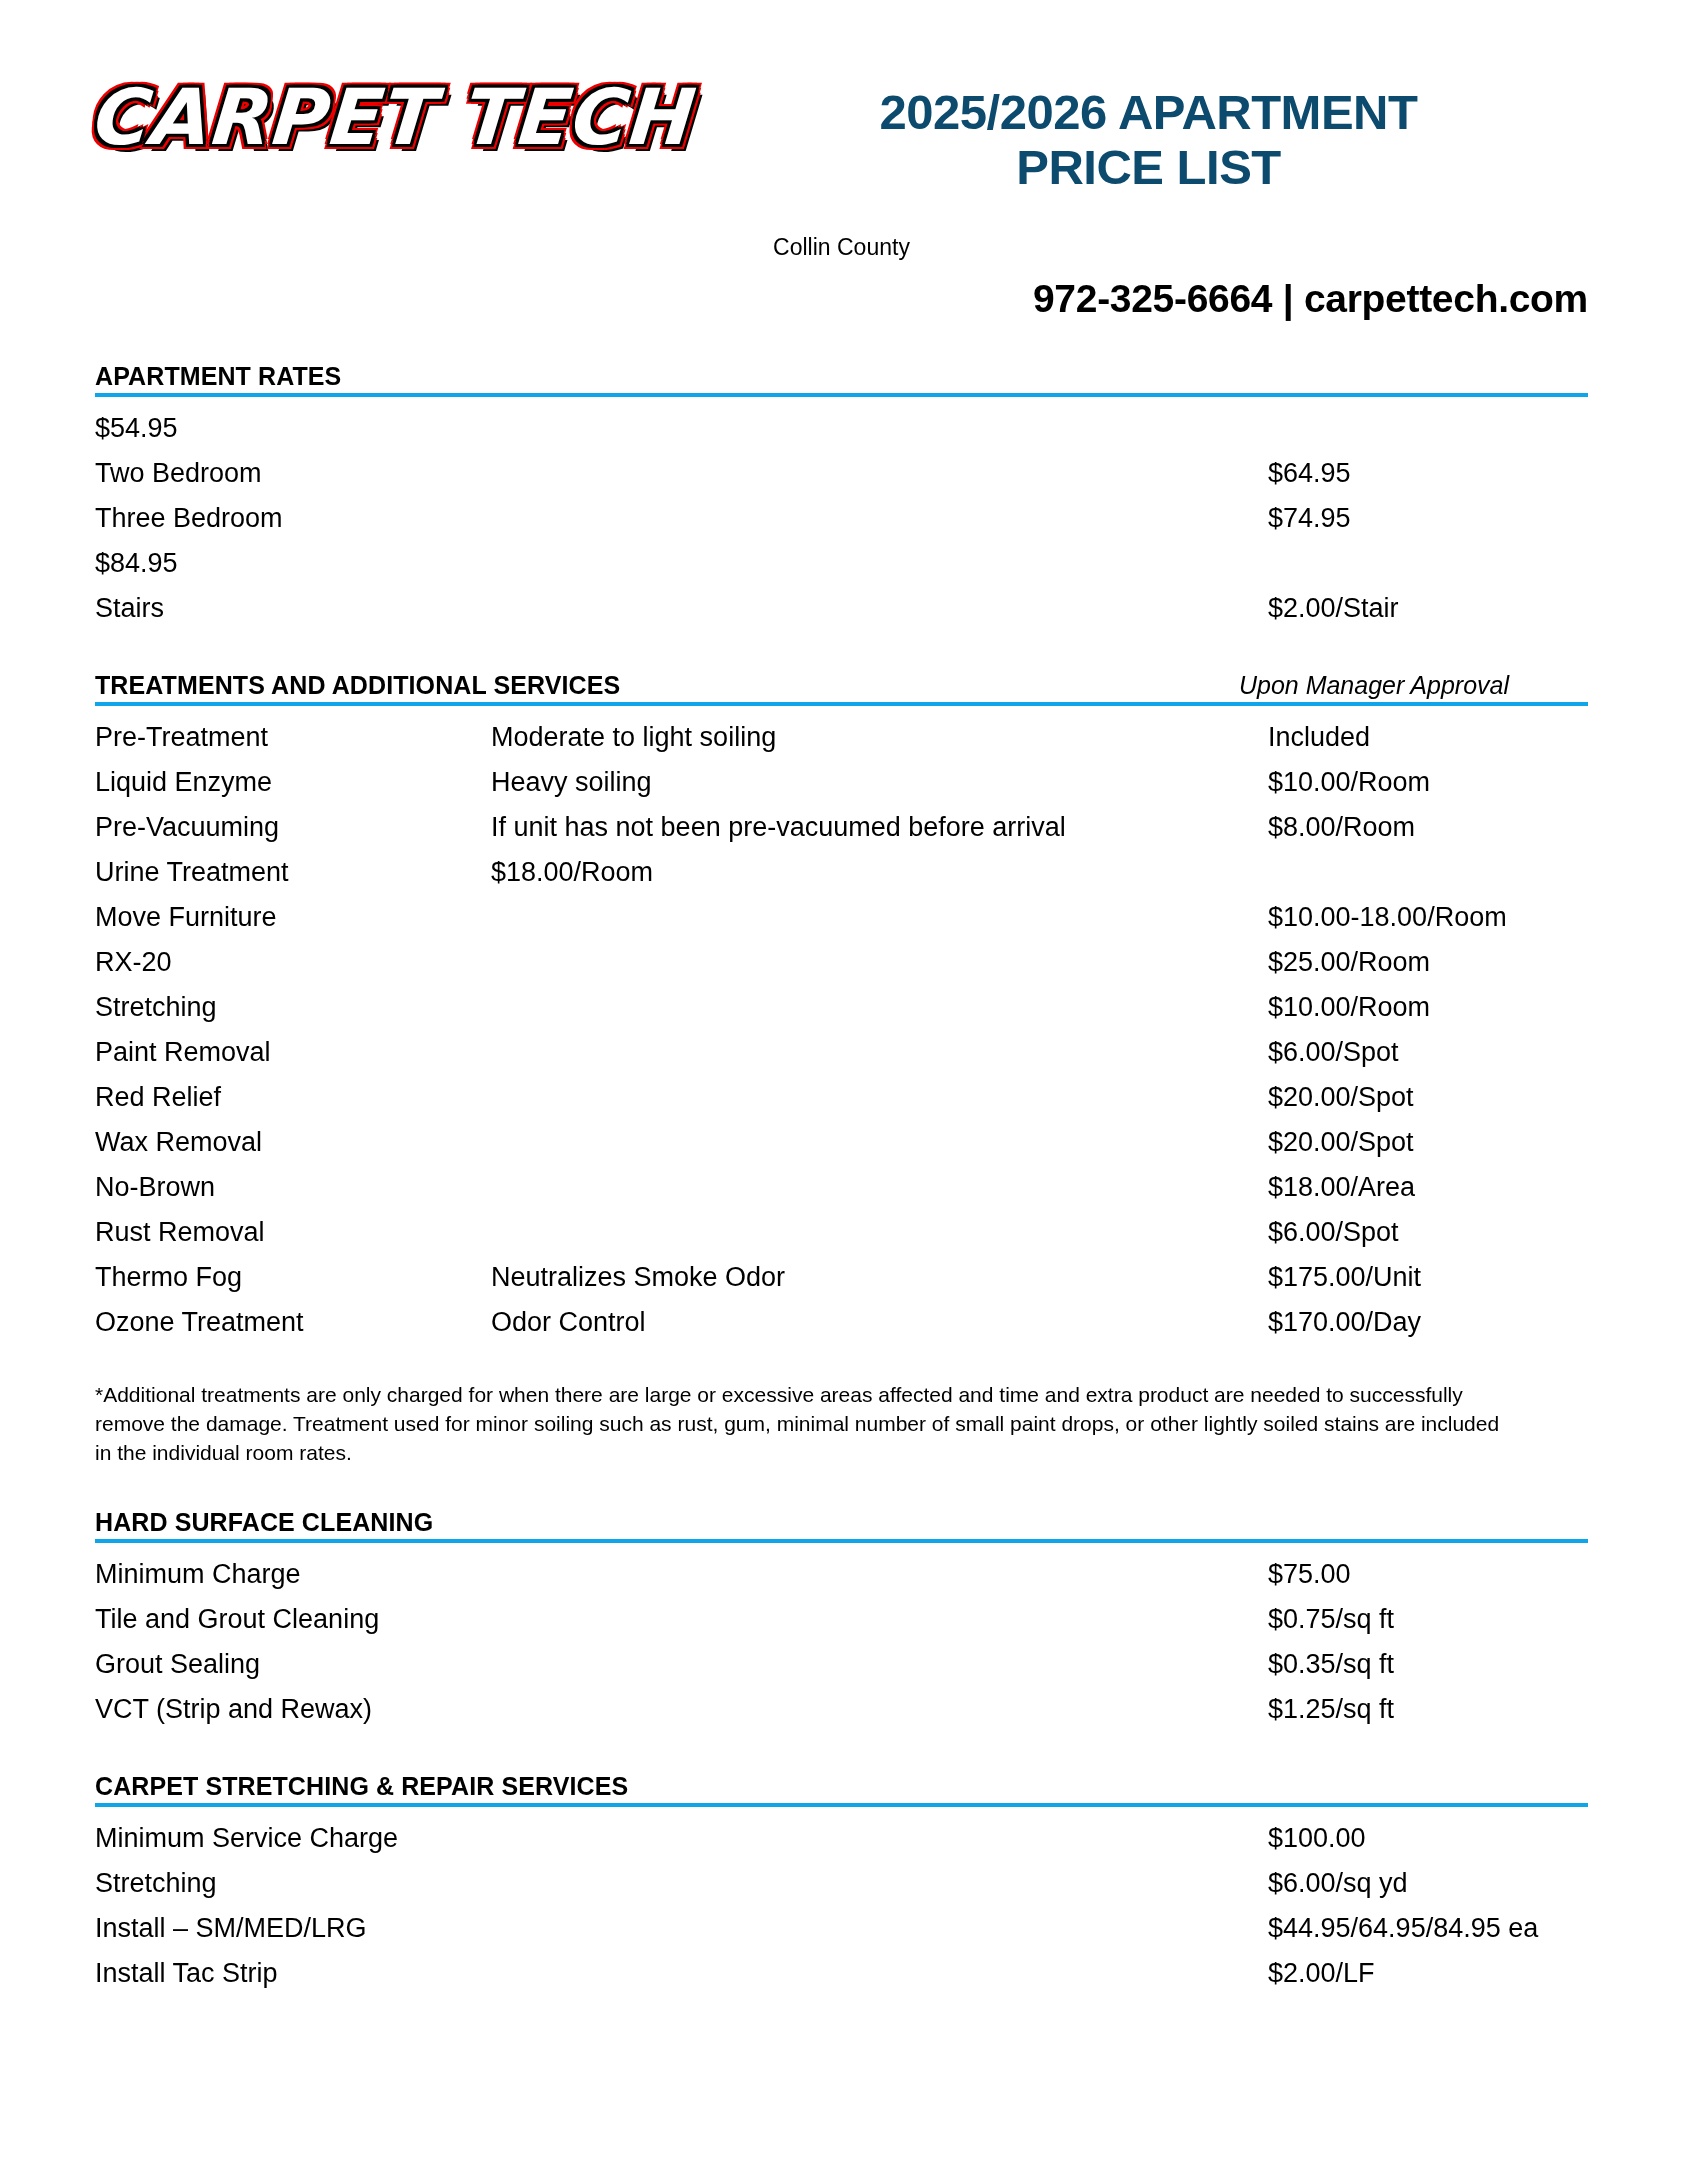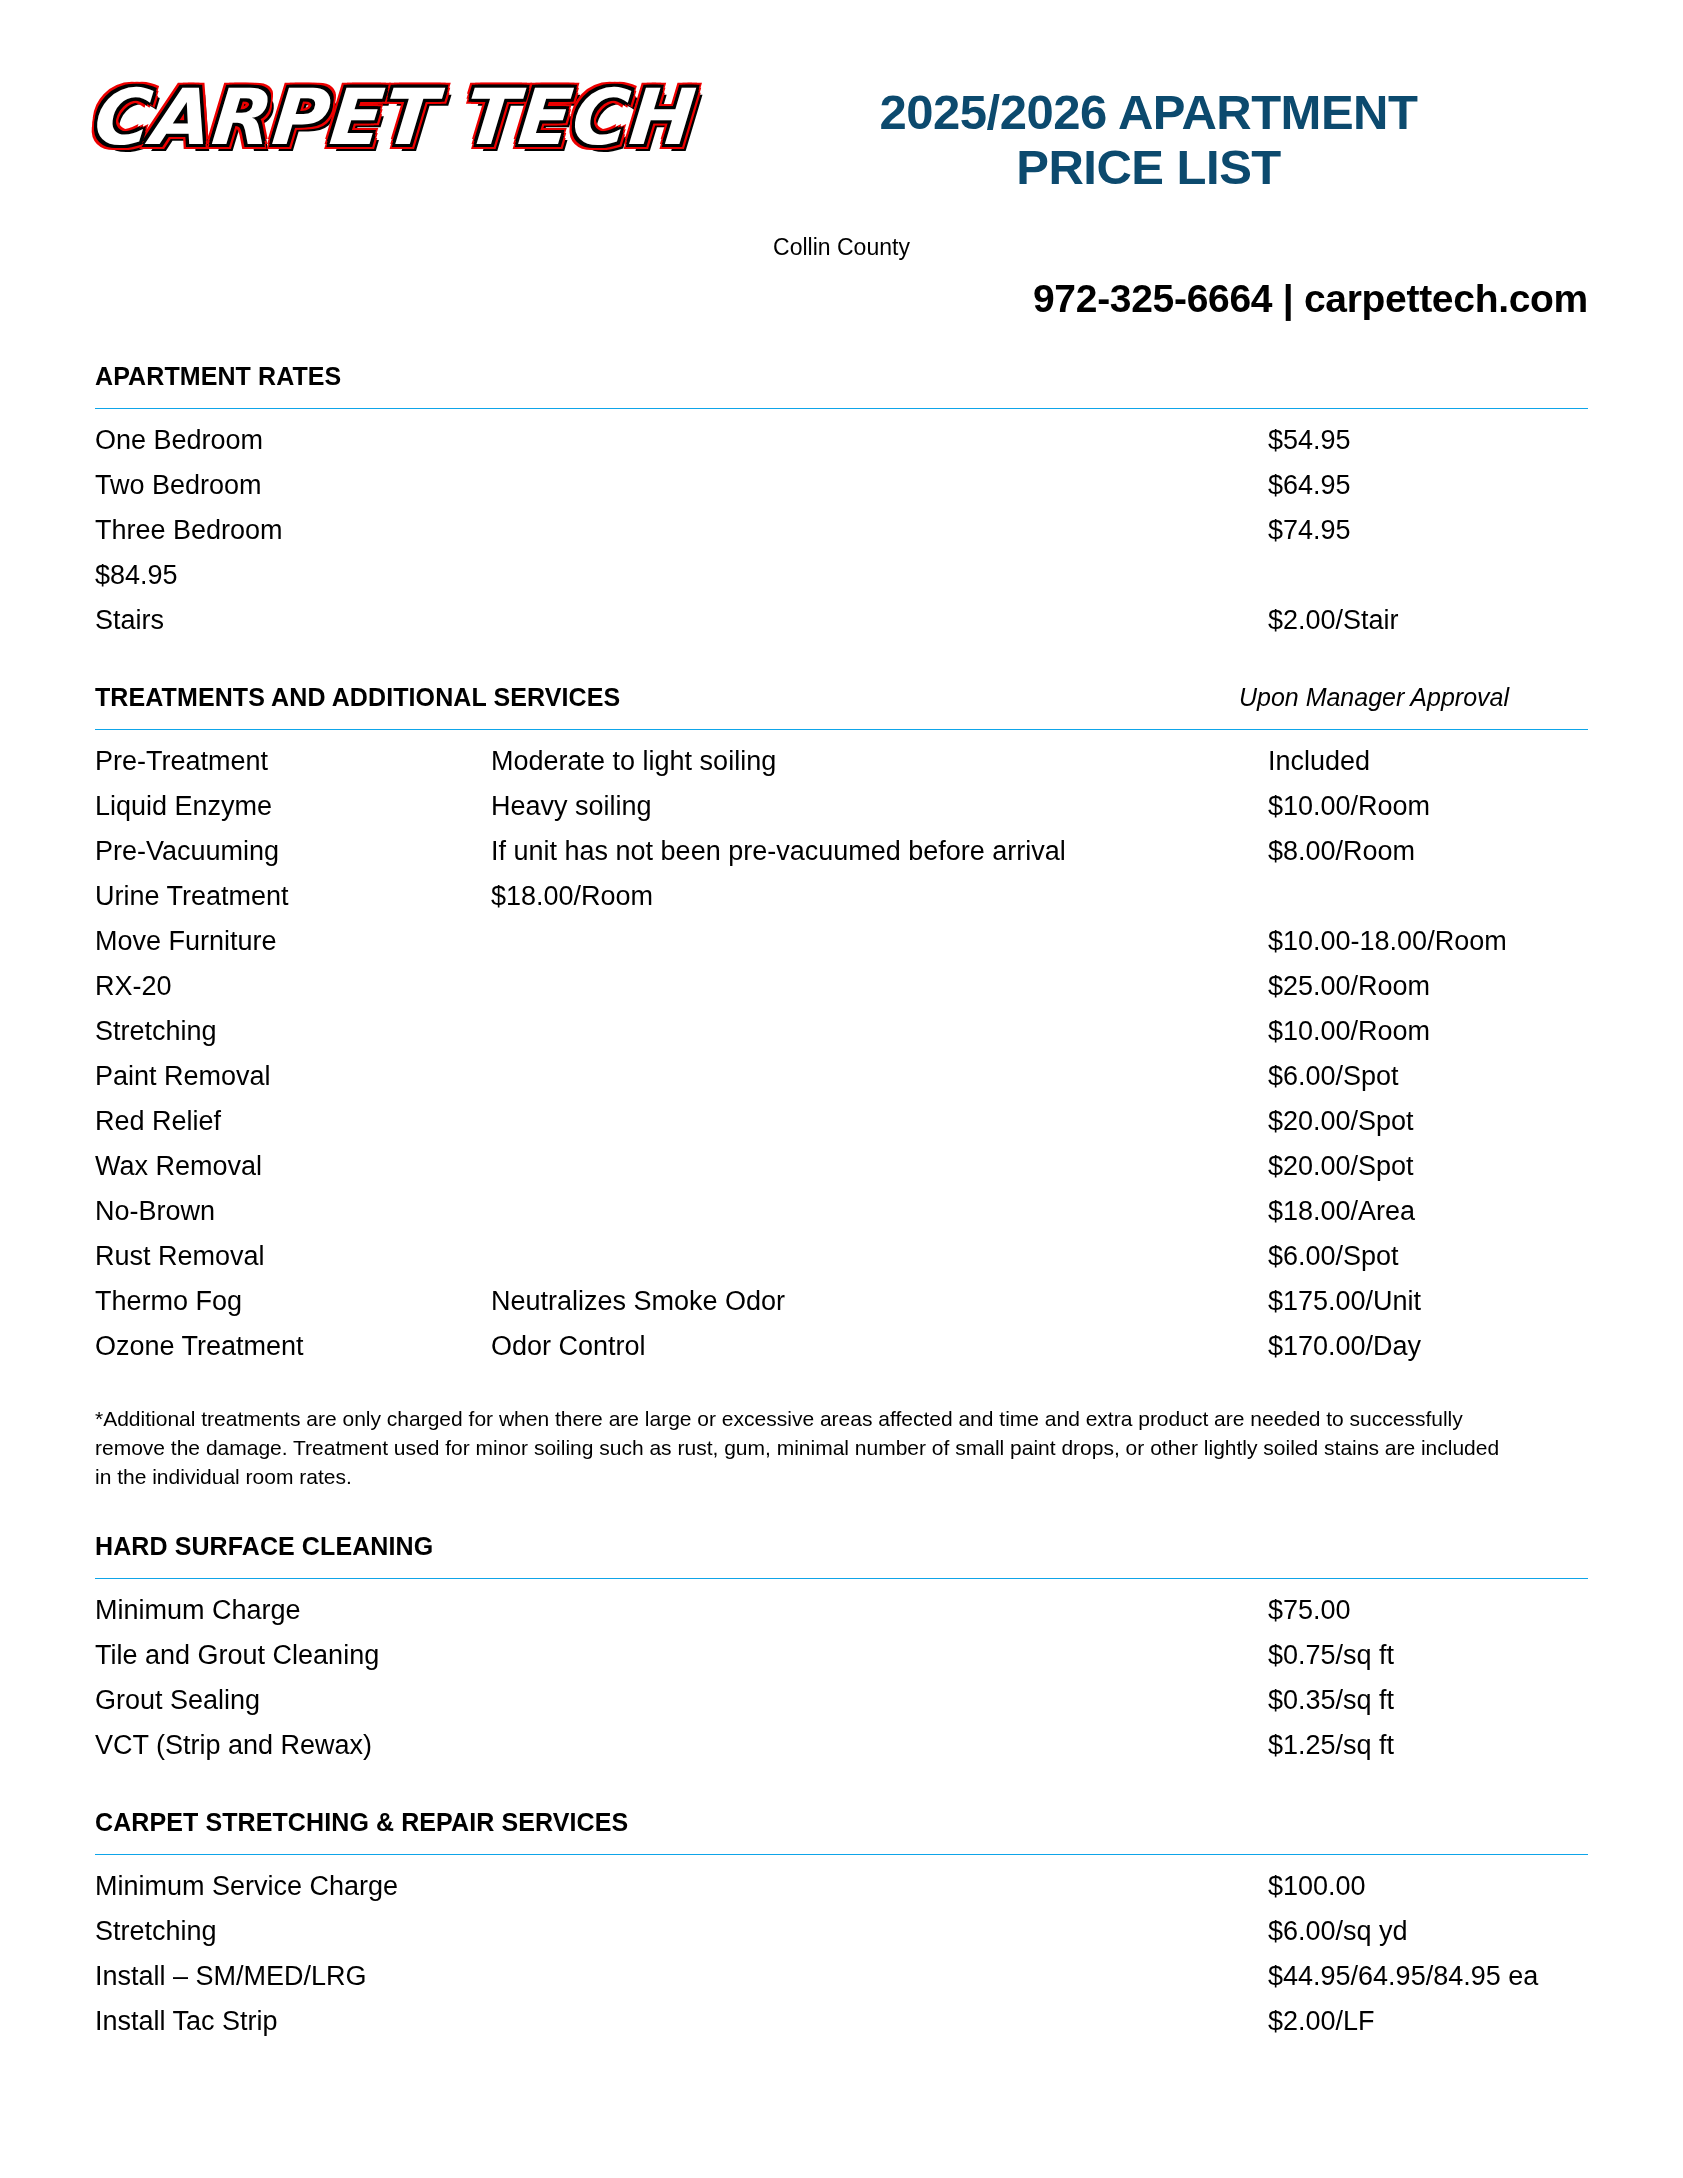--- a/index.html
+++ b/index.html
@@ -78,22 +78,22 @@
     letter-spacing: -0.3px;
   }
 
   
   .section { margin-top: 40px; }
 
   .section-head {
     display: flex;
     align-items: flex-end;
     justify-content: space-between;
-    border-bottom: 1px solid #0ea5e9;
-    padding-bottom: 17px;
+    border-bottom: 4px solid #0ea5e9;
+    padding-bottom: 2px;
   }
   .section-title {
     font-weight: 700;
     font-size: 25px;
     letter-spacing: 0.1px;
   }
   .section-note {
     font-style: italic;
     font-size: 25px;
     padding-right: 79px;
@@ -138,21 +138,20 @@
 
   <div class="county">Collin County</div>
   <div class="contact">972-325-6664 | carpettech.com</div>
 
   <div class="section">
     <div class="section-head">
       <div class="section-title">APARTMENT RATES</div>
     </div>
     <div class="rows">
         <div class="row two">
-          <div class="c-item">One Bedroom</div>
           <div class="c-price">$54.95</div>
         </div>
         <div class="row two">
           <div class="c-item">Two Bedroom</div>
           <div class="c-price">$64.95</div>
         </div>
         <div class="row two">
           <div class="c-item">Three Bedroom</div>
           <div class="c-price">$74.95</div>
         </div>

